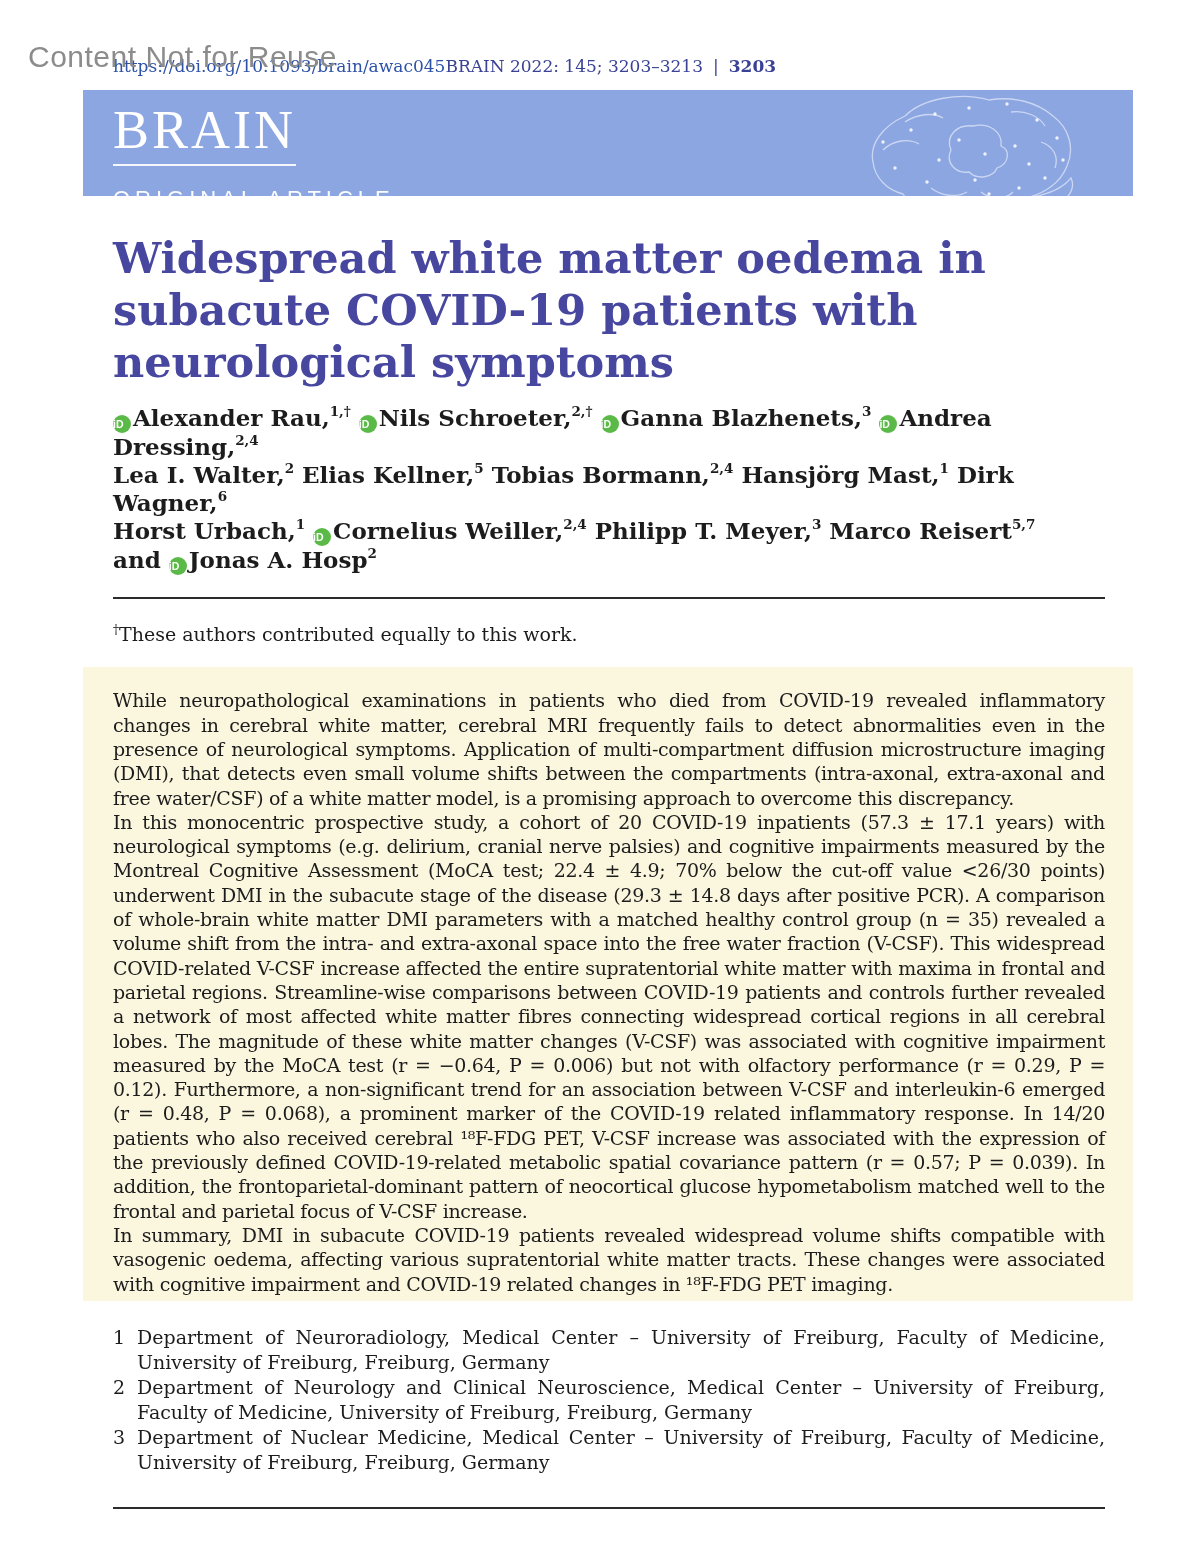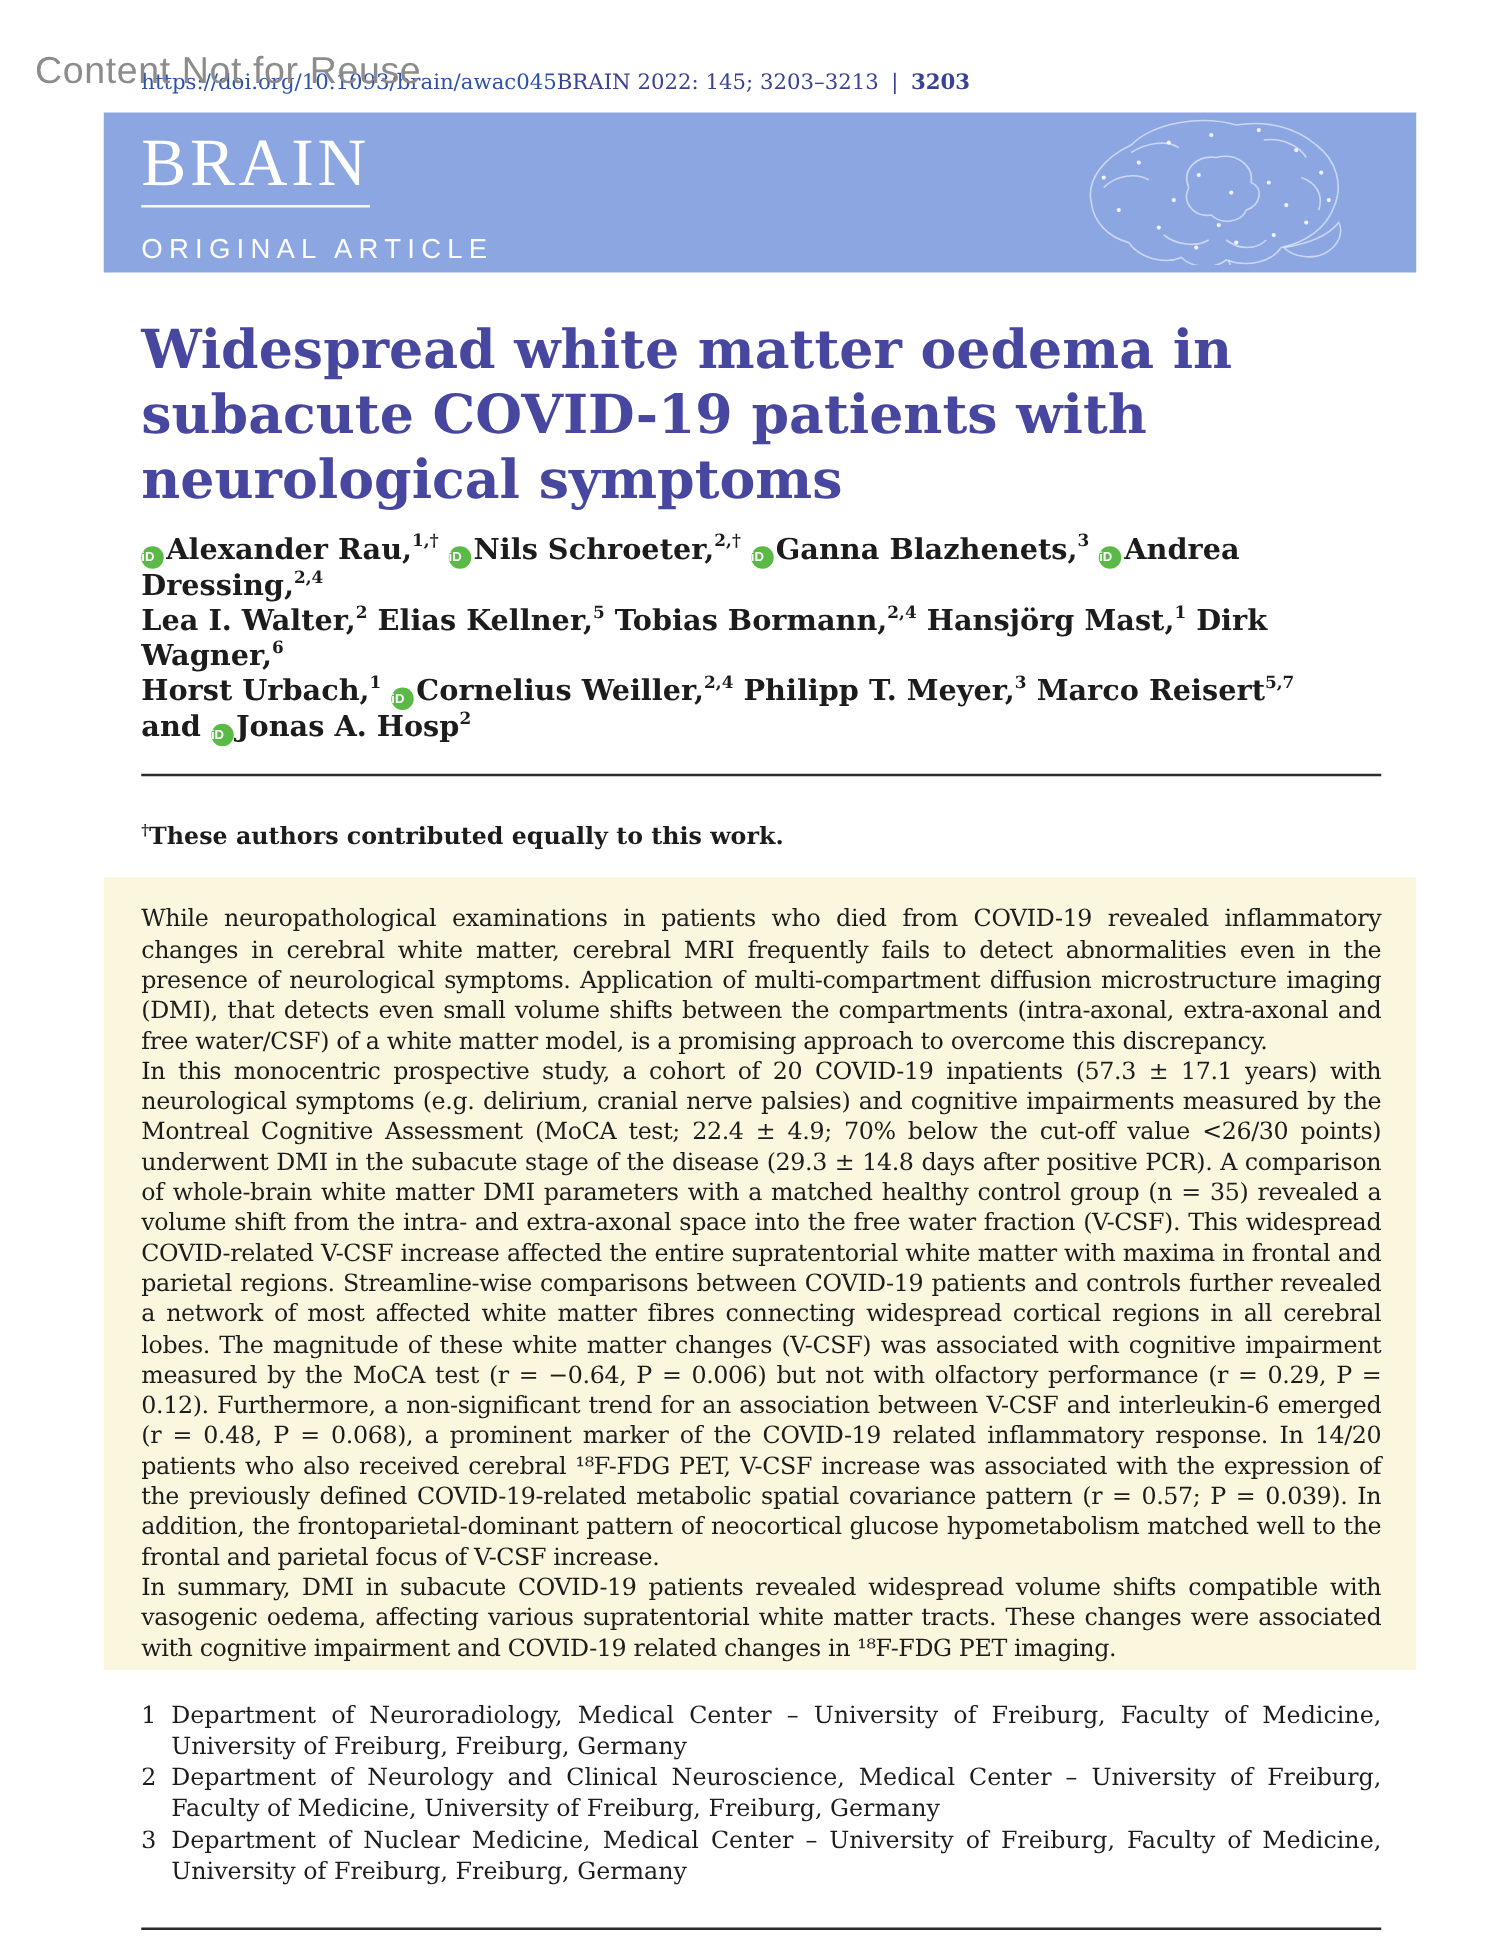--- a/index.html
+++ b/index.html
@@ -21,21 +21,21 @@
     display: flex; justify-content: flex-start; align-items: baseline;
     padding: 56px 95px 0 113px;
     font-size: 17px;
   }
   .doi { color: var(--doi_blue, #2d52a8); text-decoration: none; }
   .cite { color: var(--header_navy, #3a4295); }
   .cite .sep { margin: 0 10px; font-weight: 300; color: var(--header_navy, #3a4295); }
   .cite .pg { font-weight: bold; }
   .banner {
     margin: 14px 67px 0 83px;
-    height: 128px;
+    height: 106px;
     background: var(--banner_blue, #8ca6e2);
     position: relative; overflow: hidden;
     padding: 13px 0 0 30px;
   }
   .logo {
     display: inline-block;
     font-family: "Liberation Serif", serif;
     font-size: 54px; line-height: 1; color: #ffffff;
     letter-spacing: 3px; font-weight: 400;
     border-bottom: 2px solid rgba(255,255,255,0.92);
@@ -65,22 +65,22 @@
     font-family: "Liberation Sans", sans-serif;
     font-size: 10.5px; font-weight: bold; line-height: 18px; text-align: left;
     vertical-align: -2px; margin-right: 2px;
   }
   hr.rule {
     border: none; border-top: 2.5px solid var(--rule_dark, #2b2b2b);
     margin: 22px 95px 0 113px;
   }
   hr.rule.thin { border-top-width: 2px; margin-top: 32px; }
   .footnote {
-    margin: 36px 95px 0 113px;
-    font-size: 19px; font-weight: 700;
+    margin: 24px 95px 0 113px;
+    font-size: 19px; font-weight: 400;
   }
   .footnote sup { font-size: 12px; }
   .abstract {
     margin: 22px 67px 0 83px;
     background: var(--abstract_bg, #fbf6de);
     padding: 21px 28px 5px 30px;
     font-size: 19px; line-height: 24.3px; letter-spacing: -0.3px;
     text-align: justify;
   }
   .abstract p { margin: 0; }

